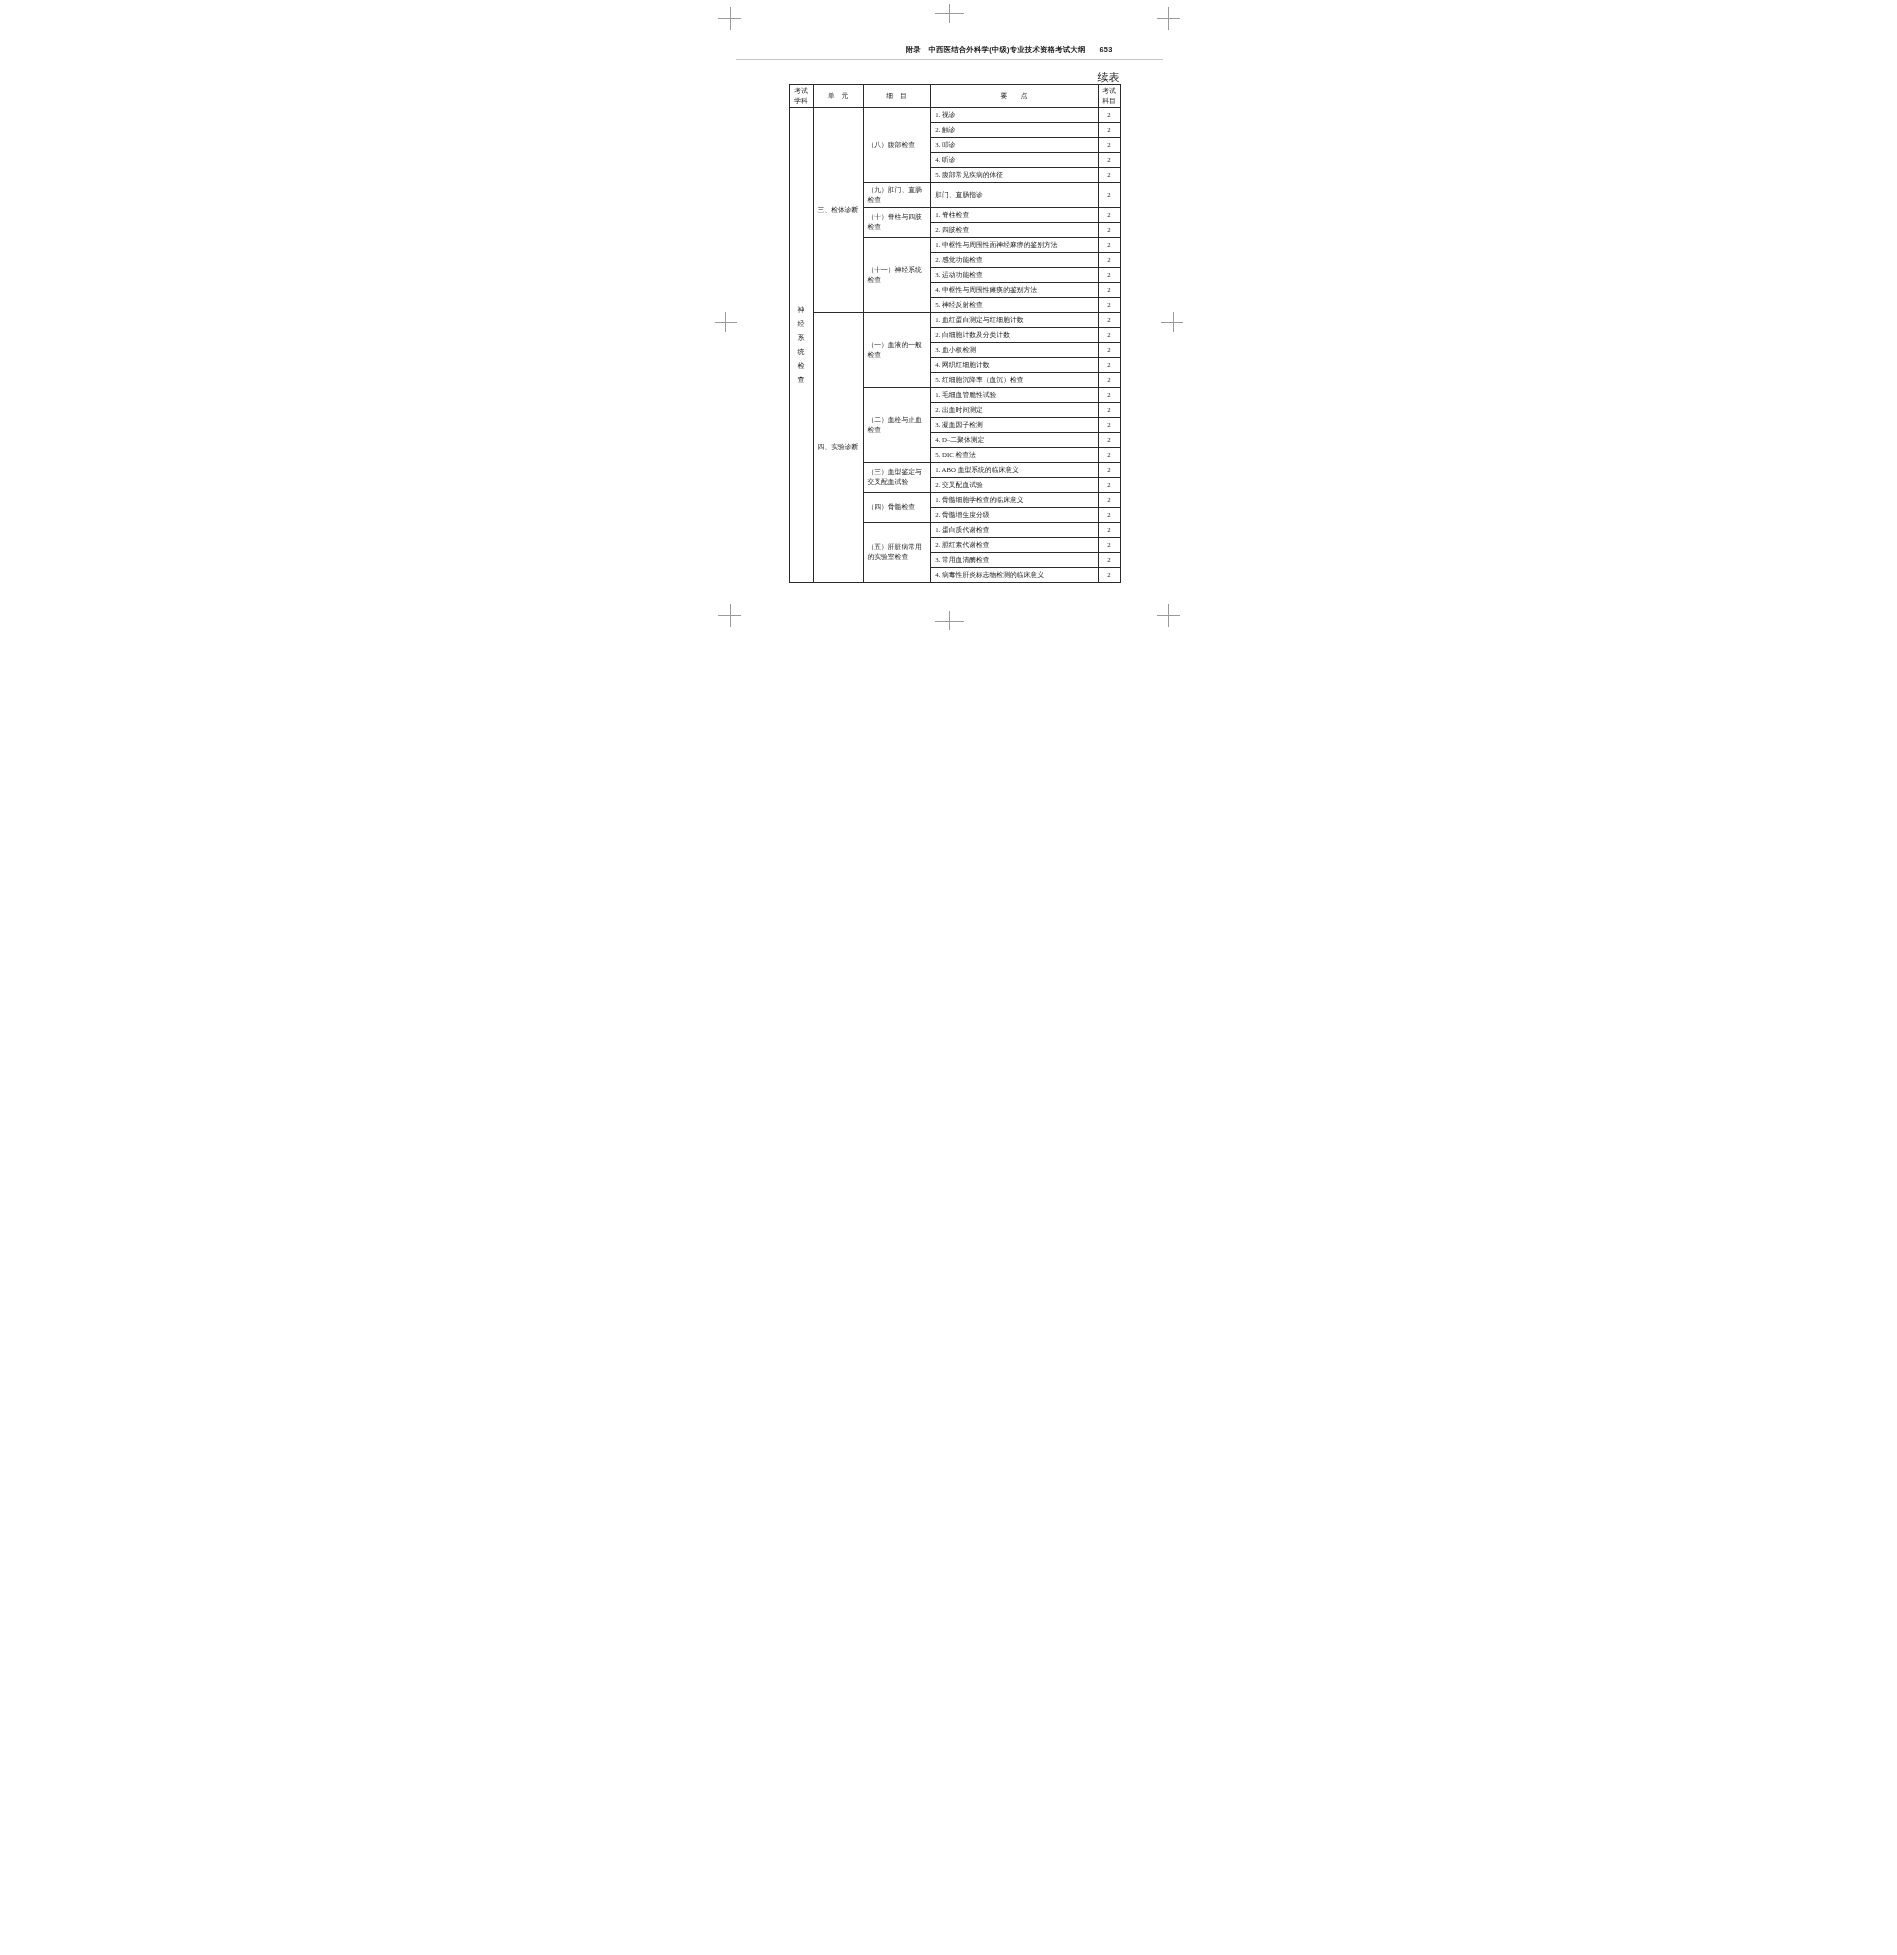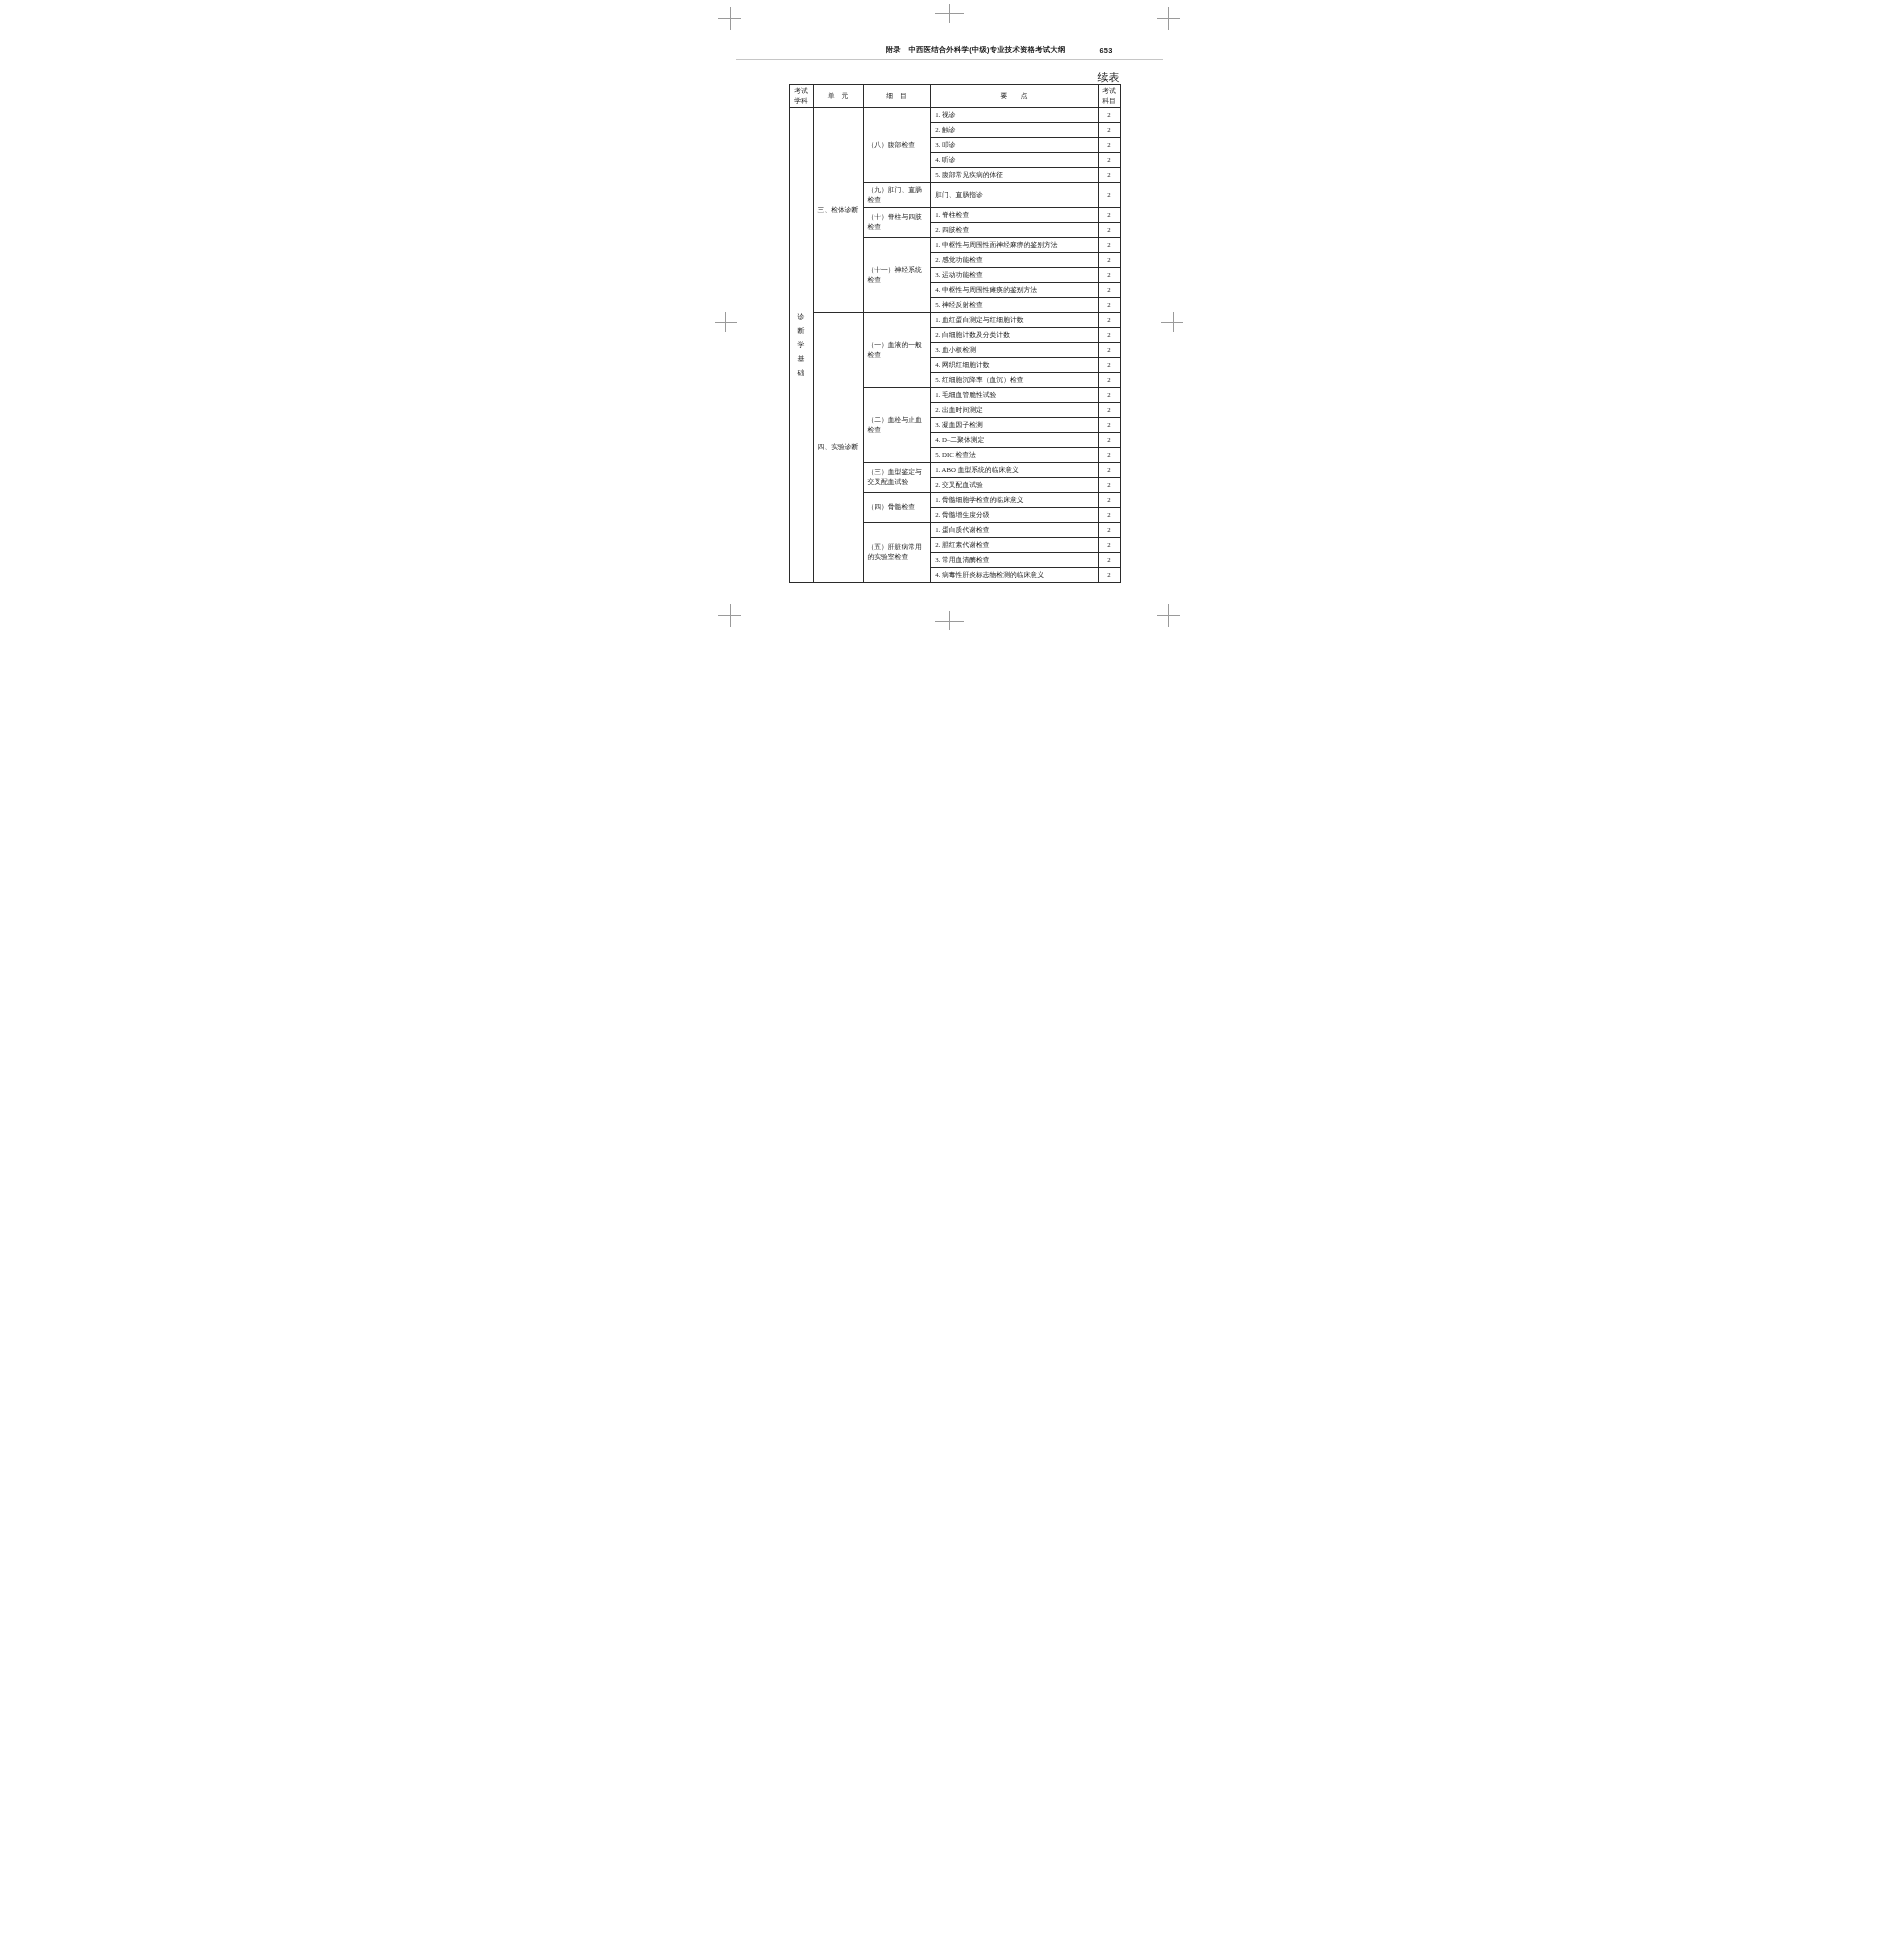--- a/index.html
+++ b/index.html
@@ -22,22 +22,22 @@
   .mark { position: absolute; background: #9a9a9a; }
   .mark-v { width: 0.4px; }
   .mark-h { height: 0.4px; }
 
   
   .page-header {
     position: absolute;
     top: 45px;
     right: 73px;
     display: flex;
-    align-items: flex-end;
-    gap: 34px;
+    align-items: flex-start;
+    gap: 14px;
     font-family: "Liberation Sans", "DejaVu Sans", sans-serif;
     font-weight: bold;
     font-size: 7.4px;
     letter-spacing: 0.2px;
     white-space: nowrap;
   }
   .header-rule {
     position: absolute;
     top: 59px;
     left: 24px;
@@ -141,21 +141,21 @@
 学科</th>
           <th>单　元</th>
           <th>细　目</th>
           <th>要　　点</th>
           <th>考试
 科目</th>
         </tr>
       </thead>
       <tbody>
           <tr>
-            <td class="subject-cell" rowspan="31"><span class="vertical-text">诊断学基础</span></td>
+            <td class="subject-cell" rowspan="31"><span class="vertical-text">神经系统检查</span></td>
             <td class="unit-cell" rowspan="13">三、检体诊断</td>
             <td class="item-cell" rowspan="5">（八）腹部检查</td>
             <td class="point-cell">1. 视诊</td>
             <td class="score-cell">2</td>
           </tr>
           <tr>
             <td class="point-cell">2. 触诊</td>
             <td class="score-cell">2</td>
           </tr>
           <tr>

